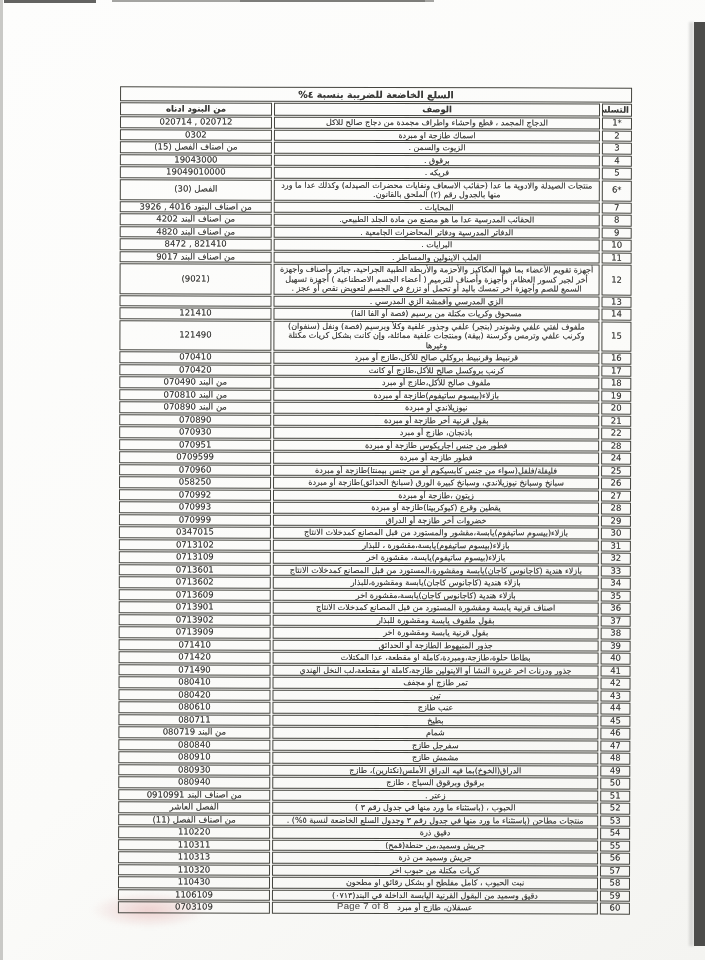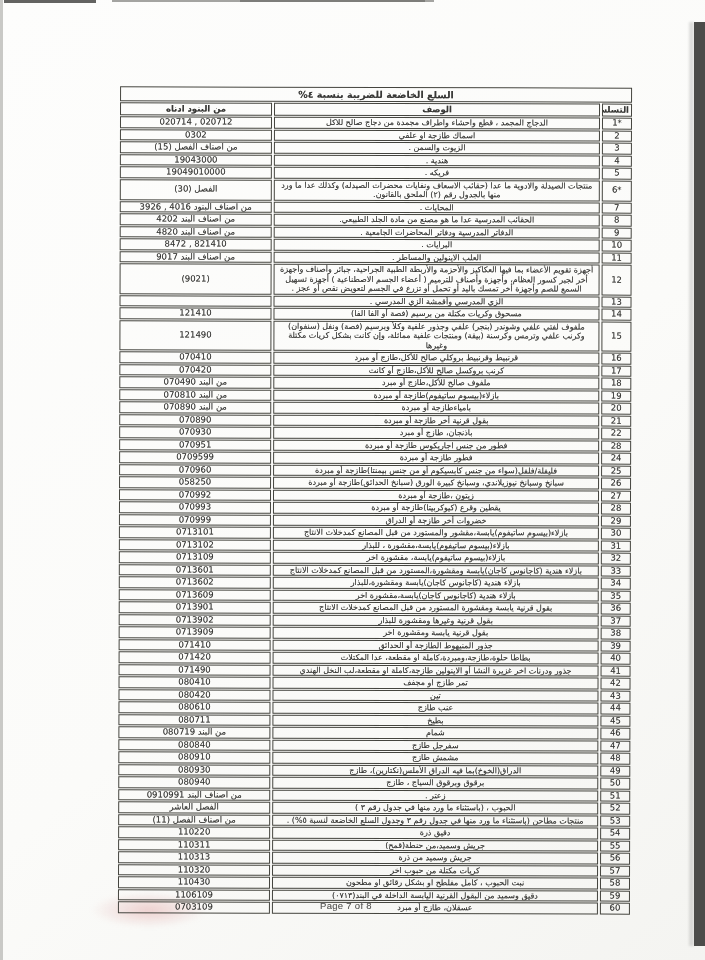--- a/index.html
+++ b/index.html
@@ -47,21 +47,21 @@
   }
   th.hdr { font-size:8.5px; font-weight:bold; line-height:11px; height:13px;margin-top:44px; }
   td.serial { font-size:8.5px; line-height:9.5px; }
   td.desc   { font-size:8px;   line-height:9.5px; padding:1px 3px; }
   td.code   { font-size:8.5px; line-height:9.5px; }
   col.c-serial { width:30px; }
   col.c-desc   { width:326px; }
   col.c-code   { width:152px; }
 
   .footer {
-    position:absolute; left:320px; top:900px;
+    position:absolute; left:337px; top:900px;
     direction:ltr;
     font-family:"Liberation Sans", sans-serif;
     font-size:9.5px; color:#5c5c5a; letter-spacing:0.3px;
     text-shadow:0 0 0.5px rgba(92,92,90,0.5);
   }
 </style>
 </head>
 <body>
 
 <div class="page">
@@ -91,31 +91,31 @@
         </tr>
       </thead>
       <tbody>
           <tr>
             <td class="serial">‪1*‬</td>
             <td class="desc">الدجاج المجمد ، قطع واحشاء واطراف مجمدة من دجاج صالح للاكل</td>
             <td class="code">‪020714 , 020712‬</td>
           </tr>
           <tr>
             <td class="serial">2</td>
-            <td class="desc">اسماك طازجة او علفي</td>
+            <td class="desc">اسماك طازجة او مبردة</td>
             <td class="code">0302</td>
           </tr>
           <tr>
             <td class="serial">3</td>
             <td class="desc">الزيوت والسمن .</td>
             <td class="code">من اصناف الفصل (15)</td>
           </tr>
           <tr>
             <td class="serial">4</td>
-            <td class="desc">هندية .</td>
+            <td class="desc">برقوق .</td>
             <td class="code">19043000</td>
           </tr>
           <tr>
             <td class="serial">5</td>
             <td class="desc">فريكه .</td>
             <td class="code">19049010000</td>
           </tr>
           <tr>
             <td class="serial">‪6*‬</td>
             <td class="desc">منتجات الصيدلة والادوية ما عدا (حقائب الاسعاف ونفايات محضرات الصيدله) وكذلك عدا ما ورد منها بالجدول رقم (٢) الملحق بالقانون.</td>
@@ -181,21 +181,21 @@
             <td class="desc">ملفوف صالح للأكل،طازج أو مبرد</td>
             <td class="code">من البند 070490</td>
           </tr>
           <tr>
             <td class="serial">19</td>
             <td class="desc">بازلاء(بيسوم ساتيفوم)طازجة أو مبردة</td>
             <td class="code">من البند 070810</td>
           </tr>
           <tr>
             <td class="serial">20</td>
-            <td class="desc">بامياءطازجة أو مبردة</td>
+            <td class="desc">نيوزيلاندي أو مبردة</td>
             <td class="code">من البند 070890</td>
           </tr>
           <tr>
             <td class="serial">21</td>
             <td class="desc">بقول قرنية أخر طازجة أو مبردة</td>
             <td class="code">070890</td>
           </tr>
           <tr>
             <td class="serial">22</td>
             <td class="desc">باذنجان، طازج أو مبرد</td>
@@ -232,21 +232,21 @@
             <td class="code">070993</td>
           </tr>
           <tr>
             <td class="serial">29</td>
             <td class="desc">خضروات أخر طازجة أو الدراق</td>
             <td class="code">070999</td>
           </tr>
           <tr>
             <td class="serial">30</td>
             <td class="desc">بازلاء(بيسوم ساتيفوم)يابسة،مقشور والمستورد من قبل المصانع كمدخلات الانتاج</td>
-            <td class="code">0713101</td>
+            <td class="code">0347015</td>
           </tr>
           <tr>
             <td class="serial">31</td>
             <td class="desc">بازلاء(بيسوم ساتيفوم)يابسة،مقشورة ، للبذار</td>
             <td class="code">0713102</td>
           </tr>
           <tr>
             <td class="serial">32</td>
             <td class="desc">بازلاء(بيسوم ساتيفوم)يابسة، مقشورة اخر</td>
             <td class="code">0713109</td>
@@ -261,26 +261,26 @@
             <td class="desc">بازلاء هندية (كاجانوس كاجان)يابسة ومقشورة،للبذار</td>
             <td class="code">0713602</td>
           </tr>
           <tr>
             <td class="serial">35</td>
             <td class="desc">بازلاء هندية (كاجانوس كاجان)يابسة،مقشورة اخر</td>
             <td class="code">0713609</td>
           </tr>
           <tr>
             <td class="serial">36</td>
-            <td class="desc">بقول قرنية يابسة ومقشورة المستورد من قبل المصانع كمدخلات الانتاج</td>
+            <td class="desc">اصناف قرنية يابسة ومقشورة المستورد من قبل المصانع كمدخلات الانتاج</td>
             <td class="code">0713901</td>
           </tr>
           <tr>
             <td class="serial">37</td>
-            <td class="desc">بقول قرنية وغيرها ومقشورة للبذار</td>
+            <td class="desc">بقول ملفوف يابسة ومقشورة للبذار</td>
             <td class="code">0713902</td>
           </tr>
           <tr>
             <td class="serial">38</td>
             <td class="desc">بقول قرنية يابسة ومقشورة اخر</td>
             <td class="code">0713909</td>
           </tr>
           <tr>
             <td class="serial">39</td>
             <td class="desc">جذور المنيهوط الطازجة أو الحدائق</td>

